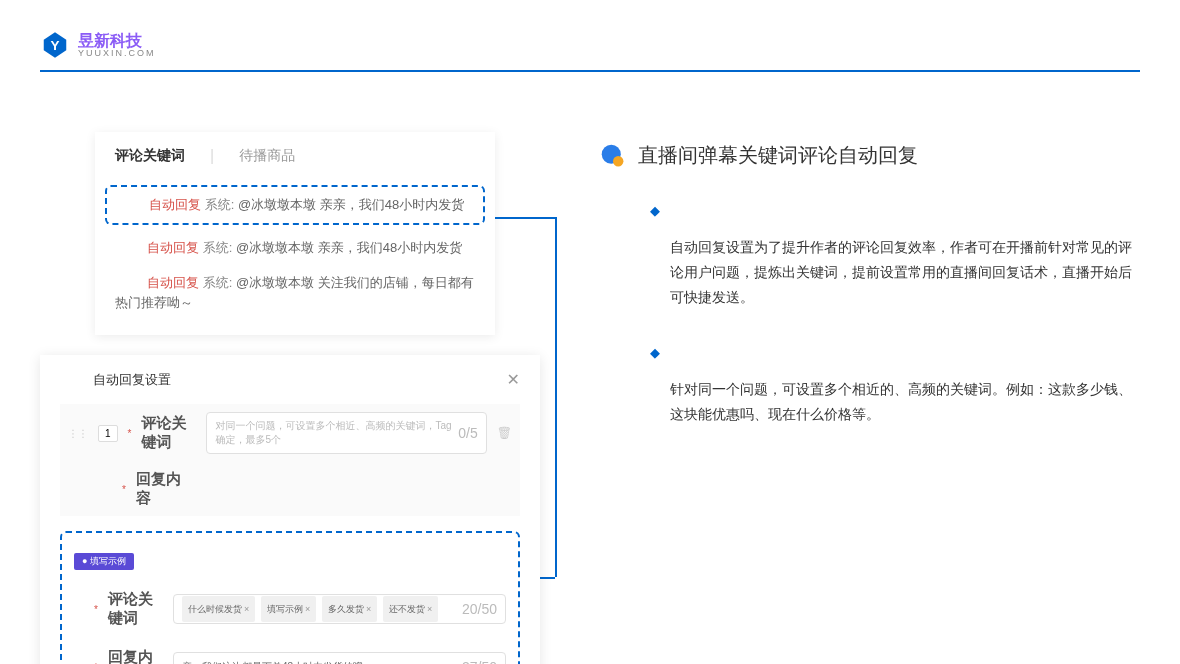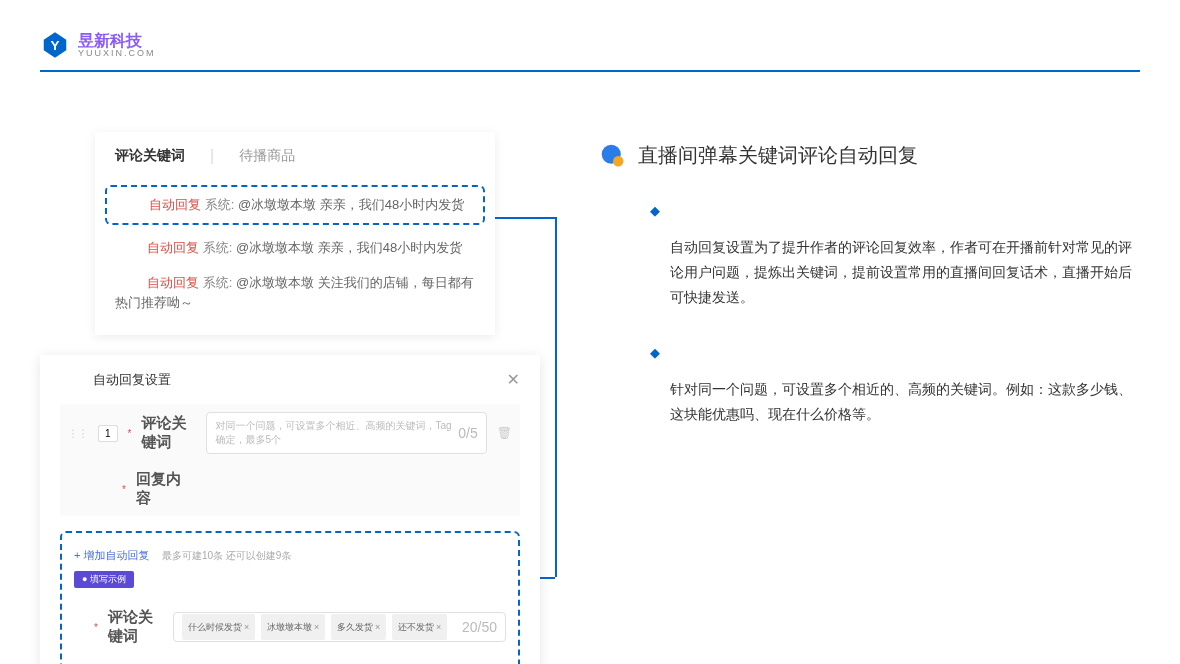--- a/index.html
+++ b/index.html
@@ -127,32 +127,28 @@
         </div>
         <span class="trash">🗑</span>
       </div>
 
       <div class="setting-row" style="background:#fafafa; padding:8px; margin-top:-10px; padding-left:62px;">
         <span class="req-dot">*</span>
         <span class="row-label">回复内容</span>
       </div>
 
       <div class="example-box">
-        <div>
-          <span class="add-link">+ 增加自动回复</span>
-          <span class="limit-text">最多可建10条 还可以创建9条</span>
-        </div>
         <div class="example-badge">● 填写示例</div>
         <div class="setting-row" style="padding-left:20px;">
           <span class="req-dot">*</span>
           <span class="row-label">评论关键词</span>
           <div class="input-box">
             <span>
               <span class="tag-chip"><span>什么时候发货</span><span class="tag-x">×</span></span>
-              <span class="tag-chip"><span>冰墩墩本墩</span><span class="tag-x">×</span></span>
+              <span class="tag-chip"><span>填写示例</span><span class="tag-x">×</span></span>
               <span class="tag-chip"><span>多久发货</span><span class="tag-x">×</span></span>
               <span class="tag-chip"><span>还不发货</span><span class="tag-x">×</span></span>
             </span>
             <span class="input-count">20/50</span>
           </div>
         </div>
         <div class="setting-row" style="padding-left:20px;">
           <span class="req-dot">*</span>
           <span class="row-label">回复内容</span>
           <div class="input-box" style="color:#666;">

